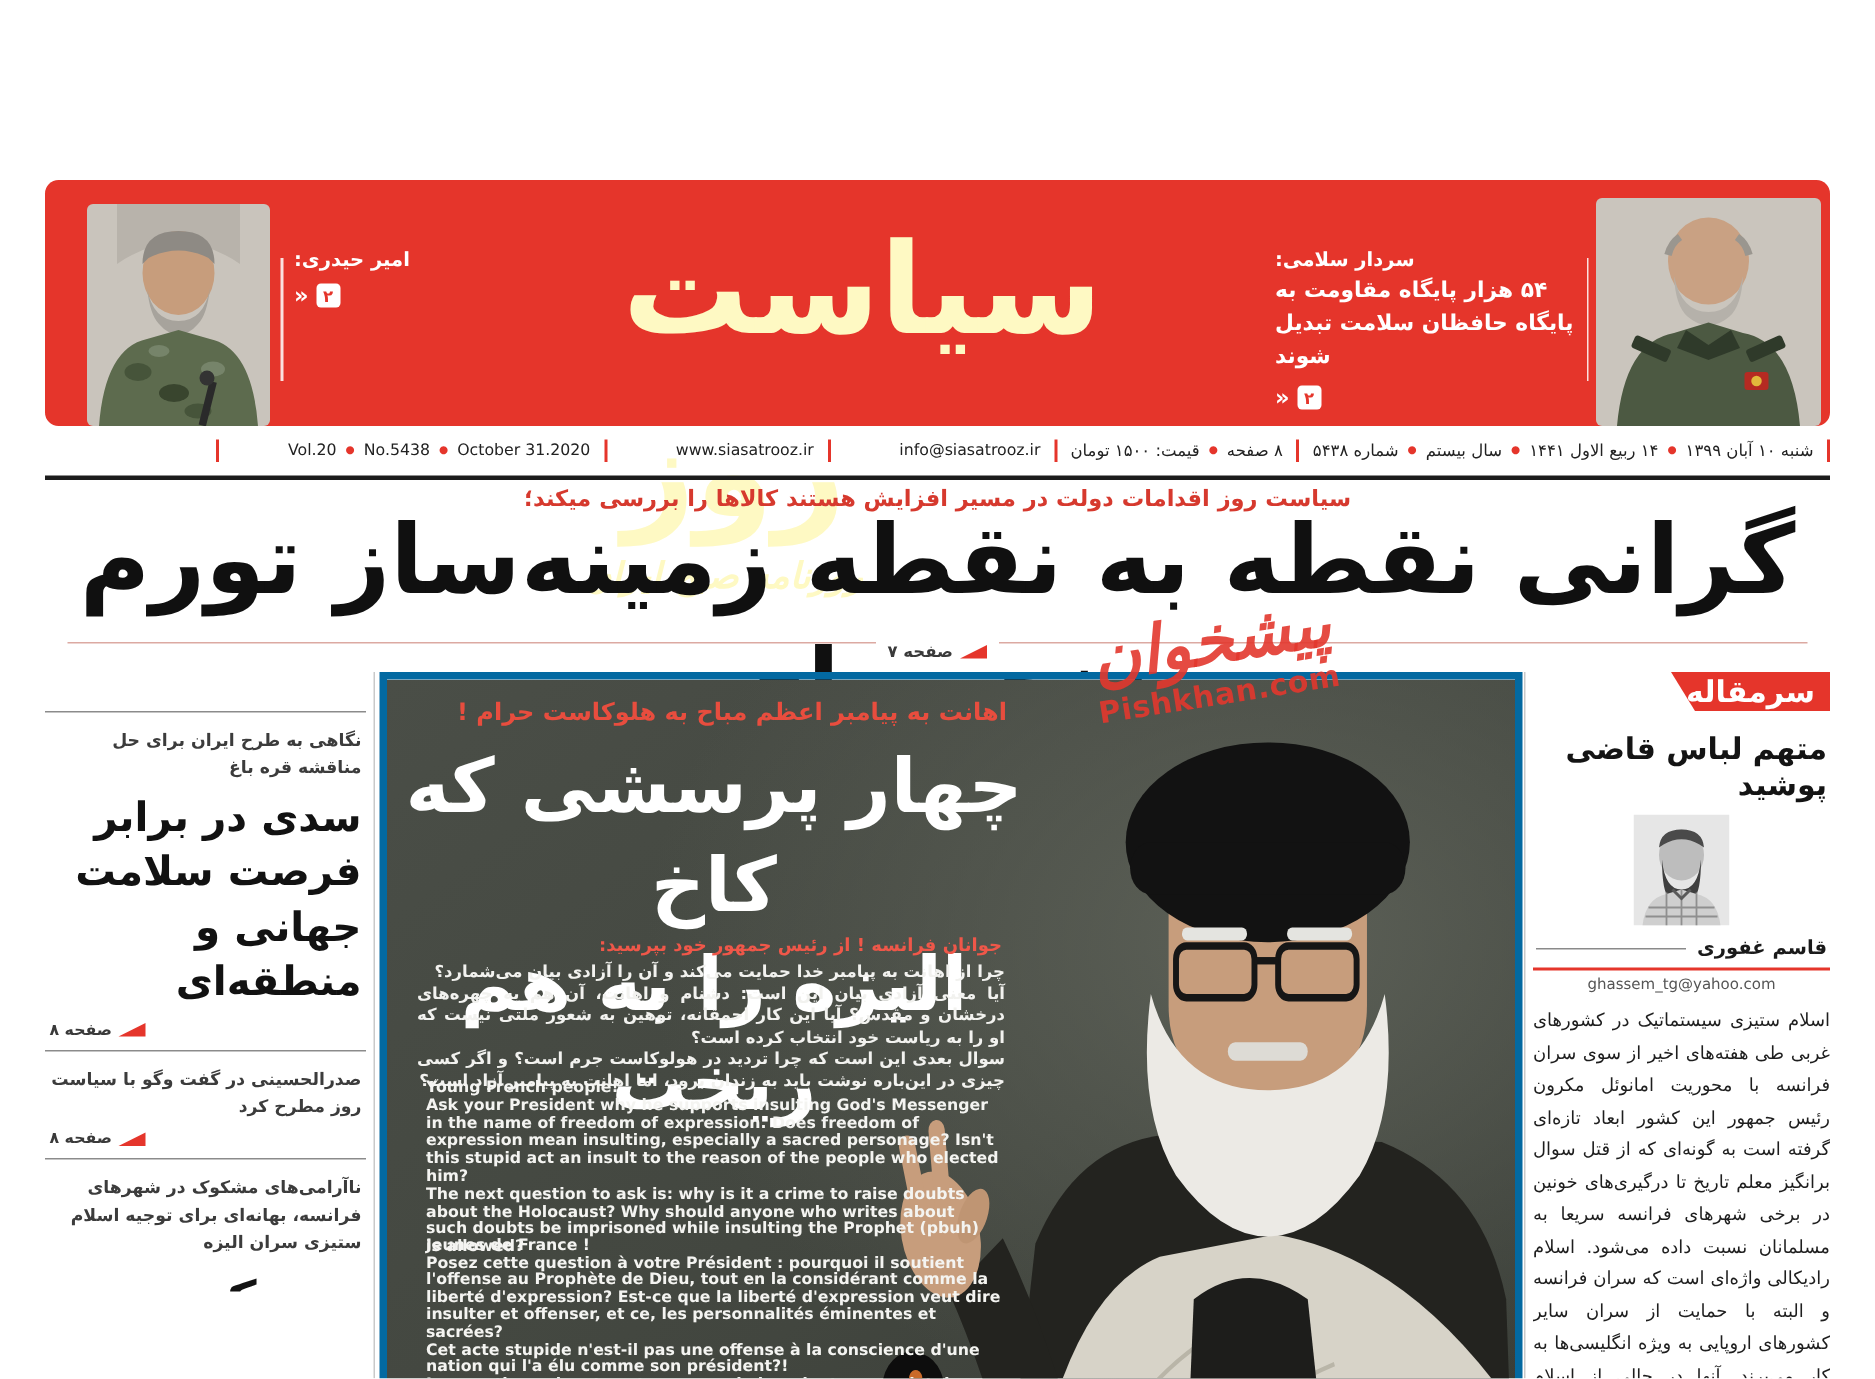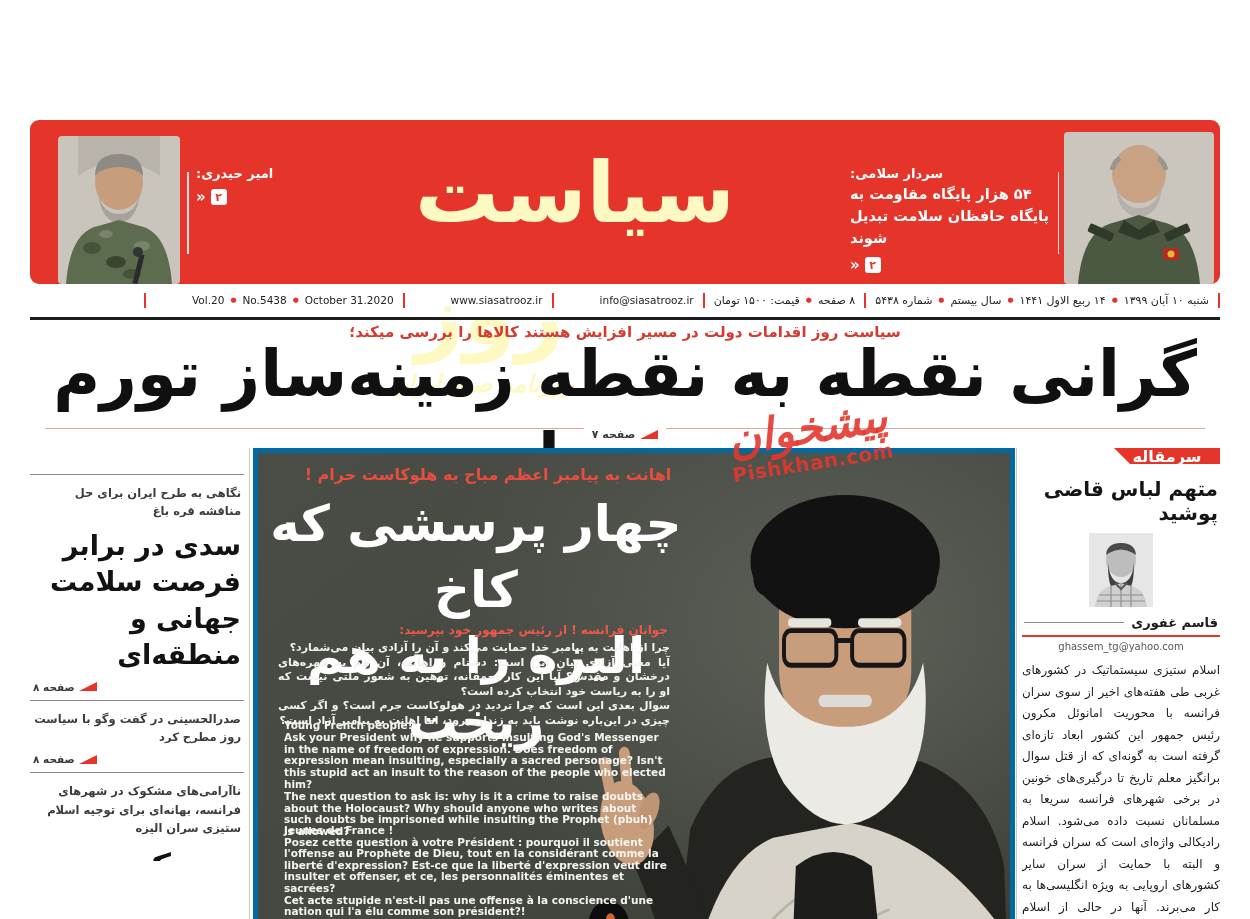--- a/index.html
+++ b/index.html
@@ -87,21 +87,21 @@
          font-size:11px;line-height:14.5px;font-weight:bold;white-space:pre-line;z-index:5;}
   .ft-en{position:absolute;top:267px;left:26px;width:382px;color:#f4f4f1;font-size:10.5px;line-height:11.8px;
          font-weight:bold;white-space:pre-line;z-index:5;}
   .ft-fr{position:absolute;top:372px;left:26px;width:388px;color:#f4f4f1;font-size:10.5px;line-height:11.6px;
          font-weight:bold;white-space:pre-line;z-index:5;}
   .ft-marker{position:absolute;right:14px;bottom:10px;display:flex;align-items:center;gap:5px;z-index:6;
              font-size:11px;font-weight:bold;color:#fff;direction:rtl;}
 
   
   .editorial{position:absolute;left:1022px;top:448px;width:198px;height:471px;overflow:hidden;direction:rtl;}
-  .ed-badge{width:106px;height:16px;background:var(--red);color:#fff;font-weight:bold;font-size:16px;
+  .ed-badge{width:106px;height:26px;background:var(--red);color:#fff;font-weight:bold;font-size:20px;
             display:flex;align-items:center;justify-content:center;
             clip-path:polygon(0 0,100% 0,100% 100%,16px 100%);}
   .ed-title{font-size:20px;font-weight:bold;color:#141414;text-align:right;margin:13px 2px 8px;}
   .ed-photo{display:block;margin:4px auto 8px;}
   .ed-byline{display:flex;align-items:center;gap:7px;padding:0 2px;}
   .ed-byline .bl{flex:1;height:1px;background:#8a8a8a;}
   .ed-name{font-size:13px;font-weight:bold;color:#1a1a1a;}
   .ed-redline{height:2px;background:var(--red);margin:5px 0 4px;}
   .ed-email{font-size:10px;color:#555;direction:ltr;text-align:center;margin-bottom:8px;}
   .ed-body{font-size:12px;line-height:21.5px;color:#1e1e1e;text-align:justify;}

